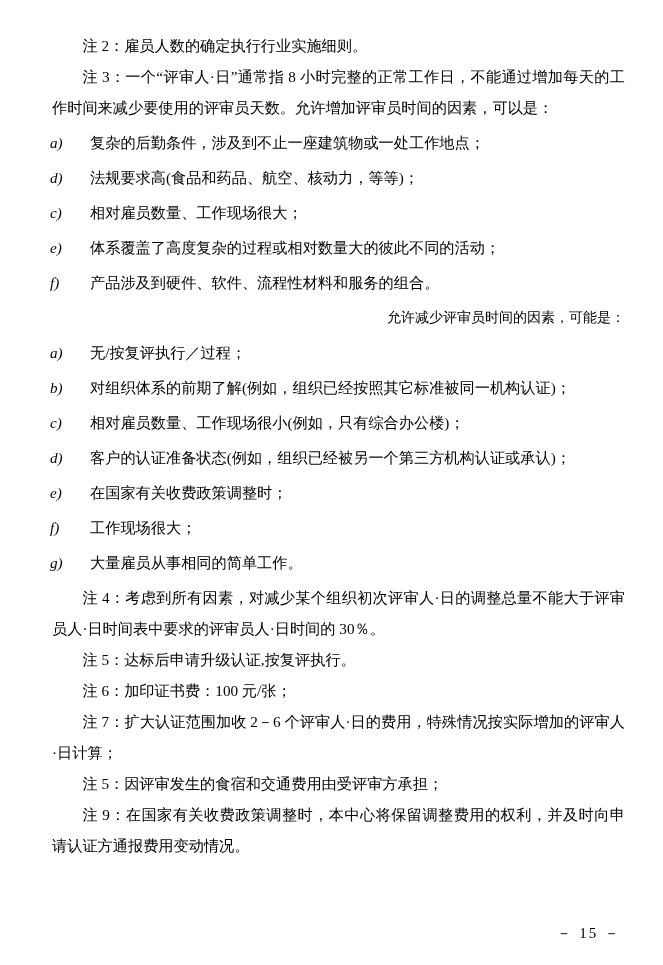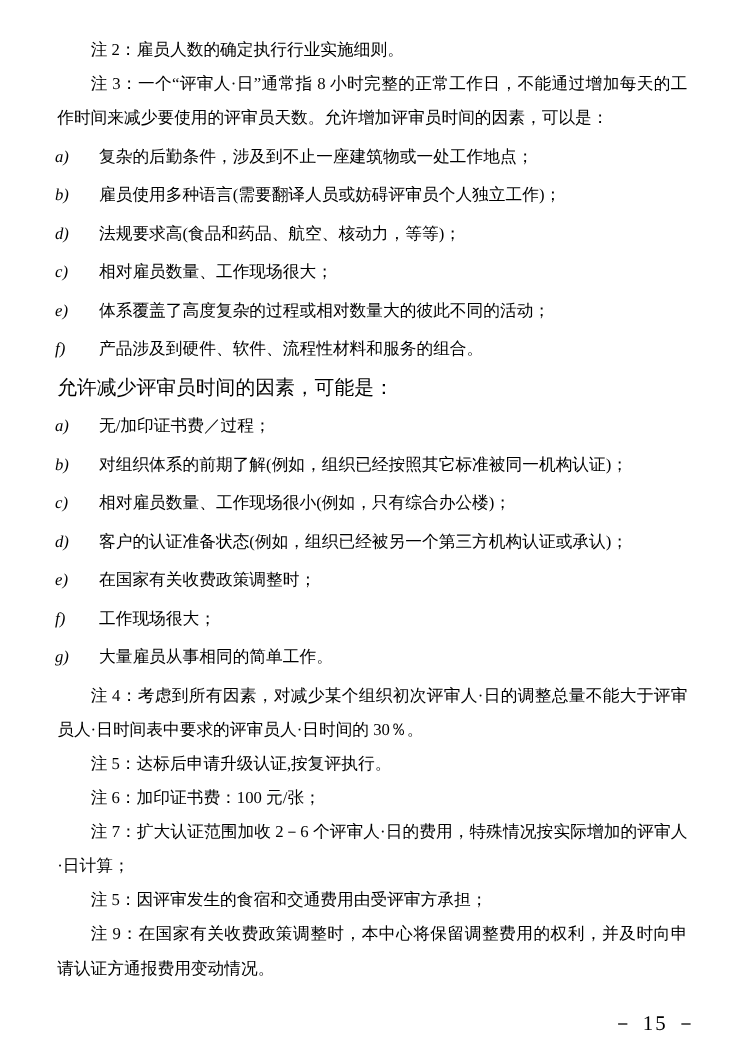--- a/index.html
+++ b/index.html
@@ -41,52 +41,51 @@
     padding-left: 34px;
     text-indent: -20px;
   }
   .listline .marker {
     display: inline-block;
     width: 20px;
     font-family: "Liberation Serif", serif;
     font-style: italic;
   }
   .center {
-    text-align: left;
+    text-align: right;
     text-indent: 0;
-    font-size: 18px;
+    font-size: 14px;
     line-height: 31px;
     margin: 0;
   }
   .footer {
     position: absolute;
-    right: 28px;
+    right: 42px;
     bottom: 22px;
-    font-size: 19px;
+    font-size: 15px;
     letter-spacing: 2px;
   }
 </style>
 </head>
 <body>
 
 <div class="page">
 
   <p class="para">注 2：雇员人数的确定执行行业实施细则。</p>
   <p class="para">注 3：一个“评审人·日”通常指 8 小时完整的正常工作日，不能通过增加每天的工作时间来减少要使用的评审员天数。允许增加评审员时间的因素，可以是：</p>
 
   <p class="listline"><span class="marker">a)</span><span>复杂的后勤条件，涉及到不止一座建筑物或一处工作地点；</span></p>
-  <p class="listline"><span class="marker">b)</span><span>雇员使用多种语言(需要翻译人员或妨碍评审员个人独立工作)；</span></p>
   <p class="listline"><span class="marker">d)</span><span>法规要求高(食品和药品、航空、核动力，等等)；</span></p>
   <p class="listline"><span class="marker">c)</span><span>相对雇员数量、工作现场很大；</span></p>
   <p class="listline"><span class="marker">e)</span><span>体系覆盖了高度复杂的过程或相对数量大的彼此不同的活动；</span></p>
   <p class="listline"><span class="marker">f)</span><span>产品涉及到硬件、软件、流程性材料和服务的组合。</span></p>
 
   <p class="center">允许减少评审员时间的因素，可能是：</p>
 
-  <p class="listline"><span class="marker">a)</span><span>无/加印证书费／过程；</span></p>
+  <p class="listline"><span class="marker">a)</span><span>无/按复评执行／过程；</span></p>
   <p class="listline"><span class="marker">b)</span><span>对组织体系的前期了解(例如，组织已经按照其它标准被同一机构认证)；</span></p>
   <p class="listline"><span class="marker">c)</span><span>相对雇员数量、工作现场很小(例如，只有综合办公楼)；</span></p>
   <p class="listline"><span class="marker">d)</span><span>客户的认证准备状态(例如，组织已经被另一个第三方机构认证或承认)；</span></p>
   <p class="listline"><span class="marker">e)</span><span>在国家有关收费政策调整时；</span></p>
   <p class="listline"><span class="marker">f)</span><span>工作现场很大；</span></p>
   <p class="listline"><span class="marker">g)</span><span>大量雇员从事相同的简单工作。</span></p>
 
   <p class="para">注 4：考虑到所有因素，对减少某个组织初次评审人·日的调整总量不能大于评审员人·日时间表中要求的评审员人·日时间的 30％。</p>
   <p class="para">注 5：达标后申请升级认证,按复评执行。</p>
   <p class="para">注 6：加印证书费：100 元/张；</p>

